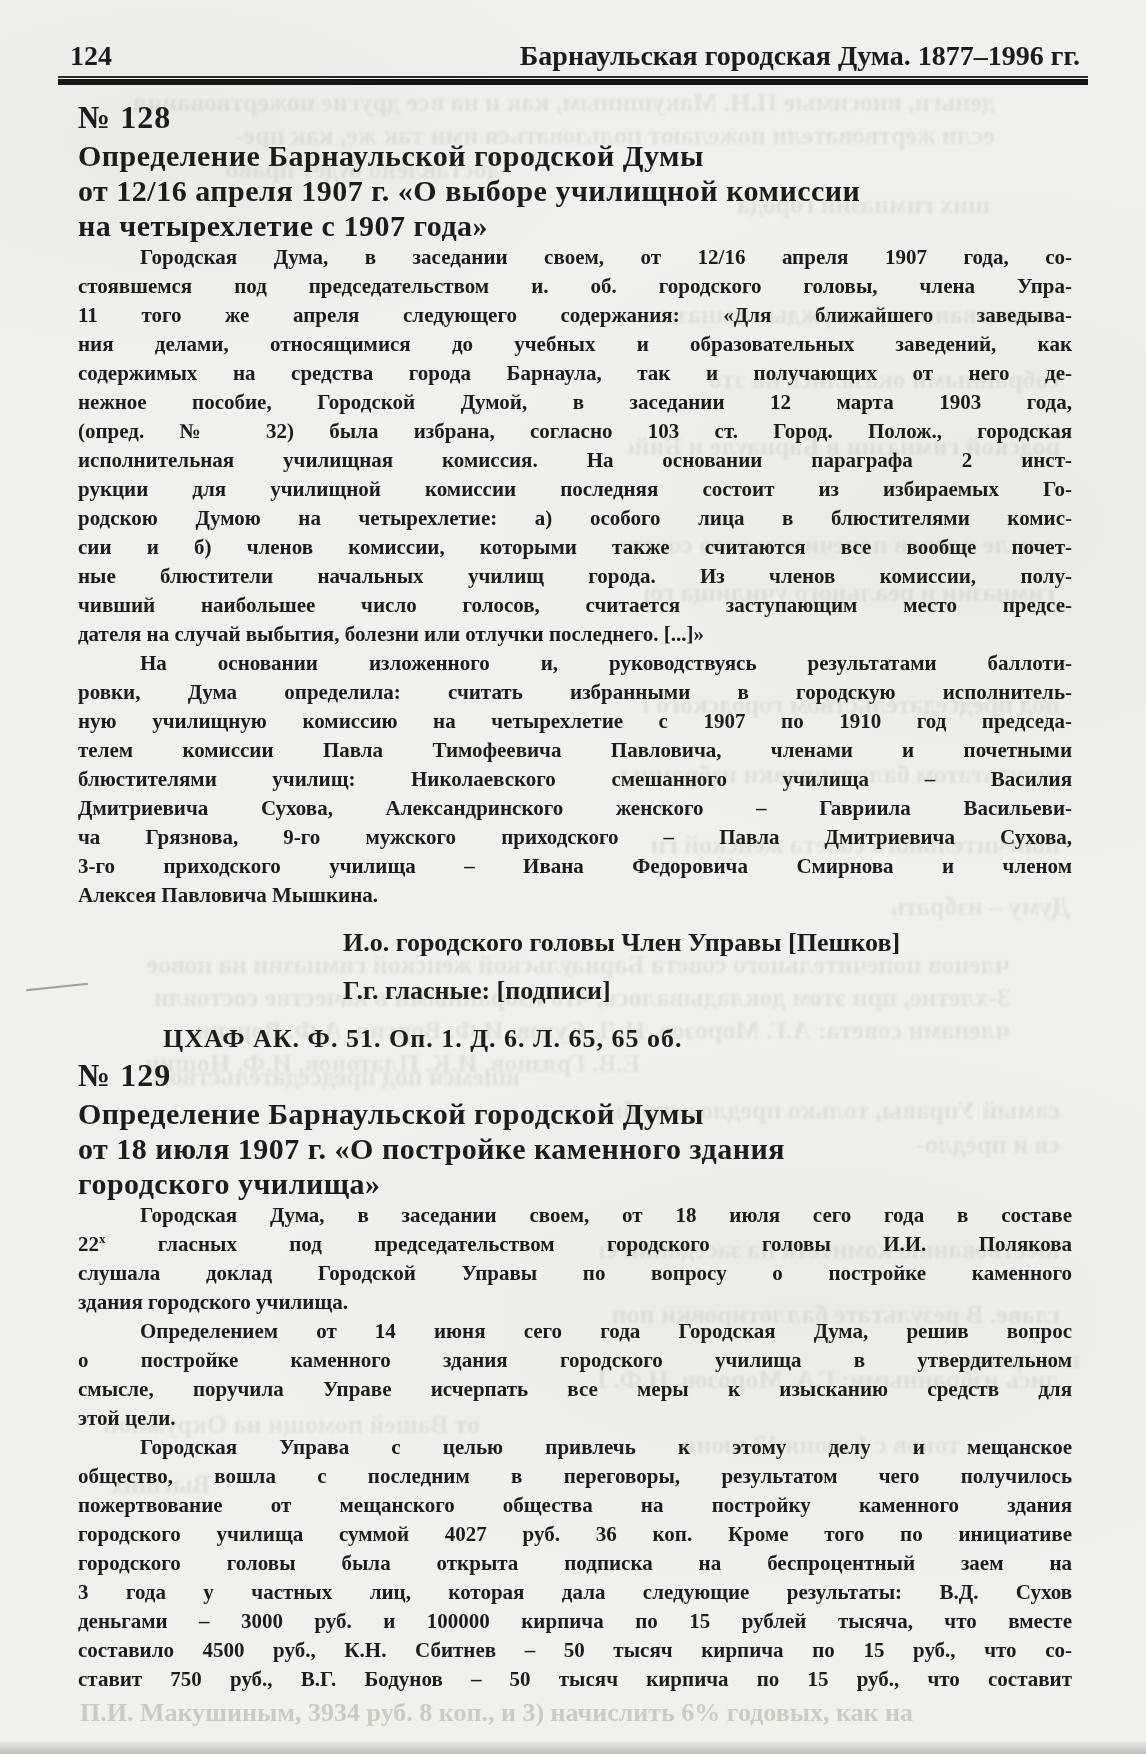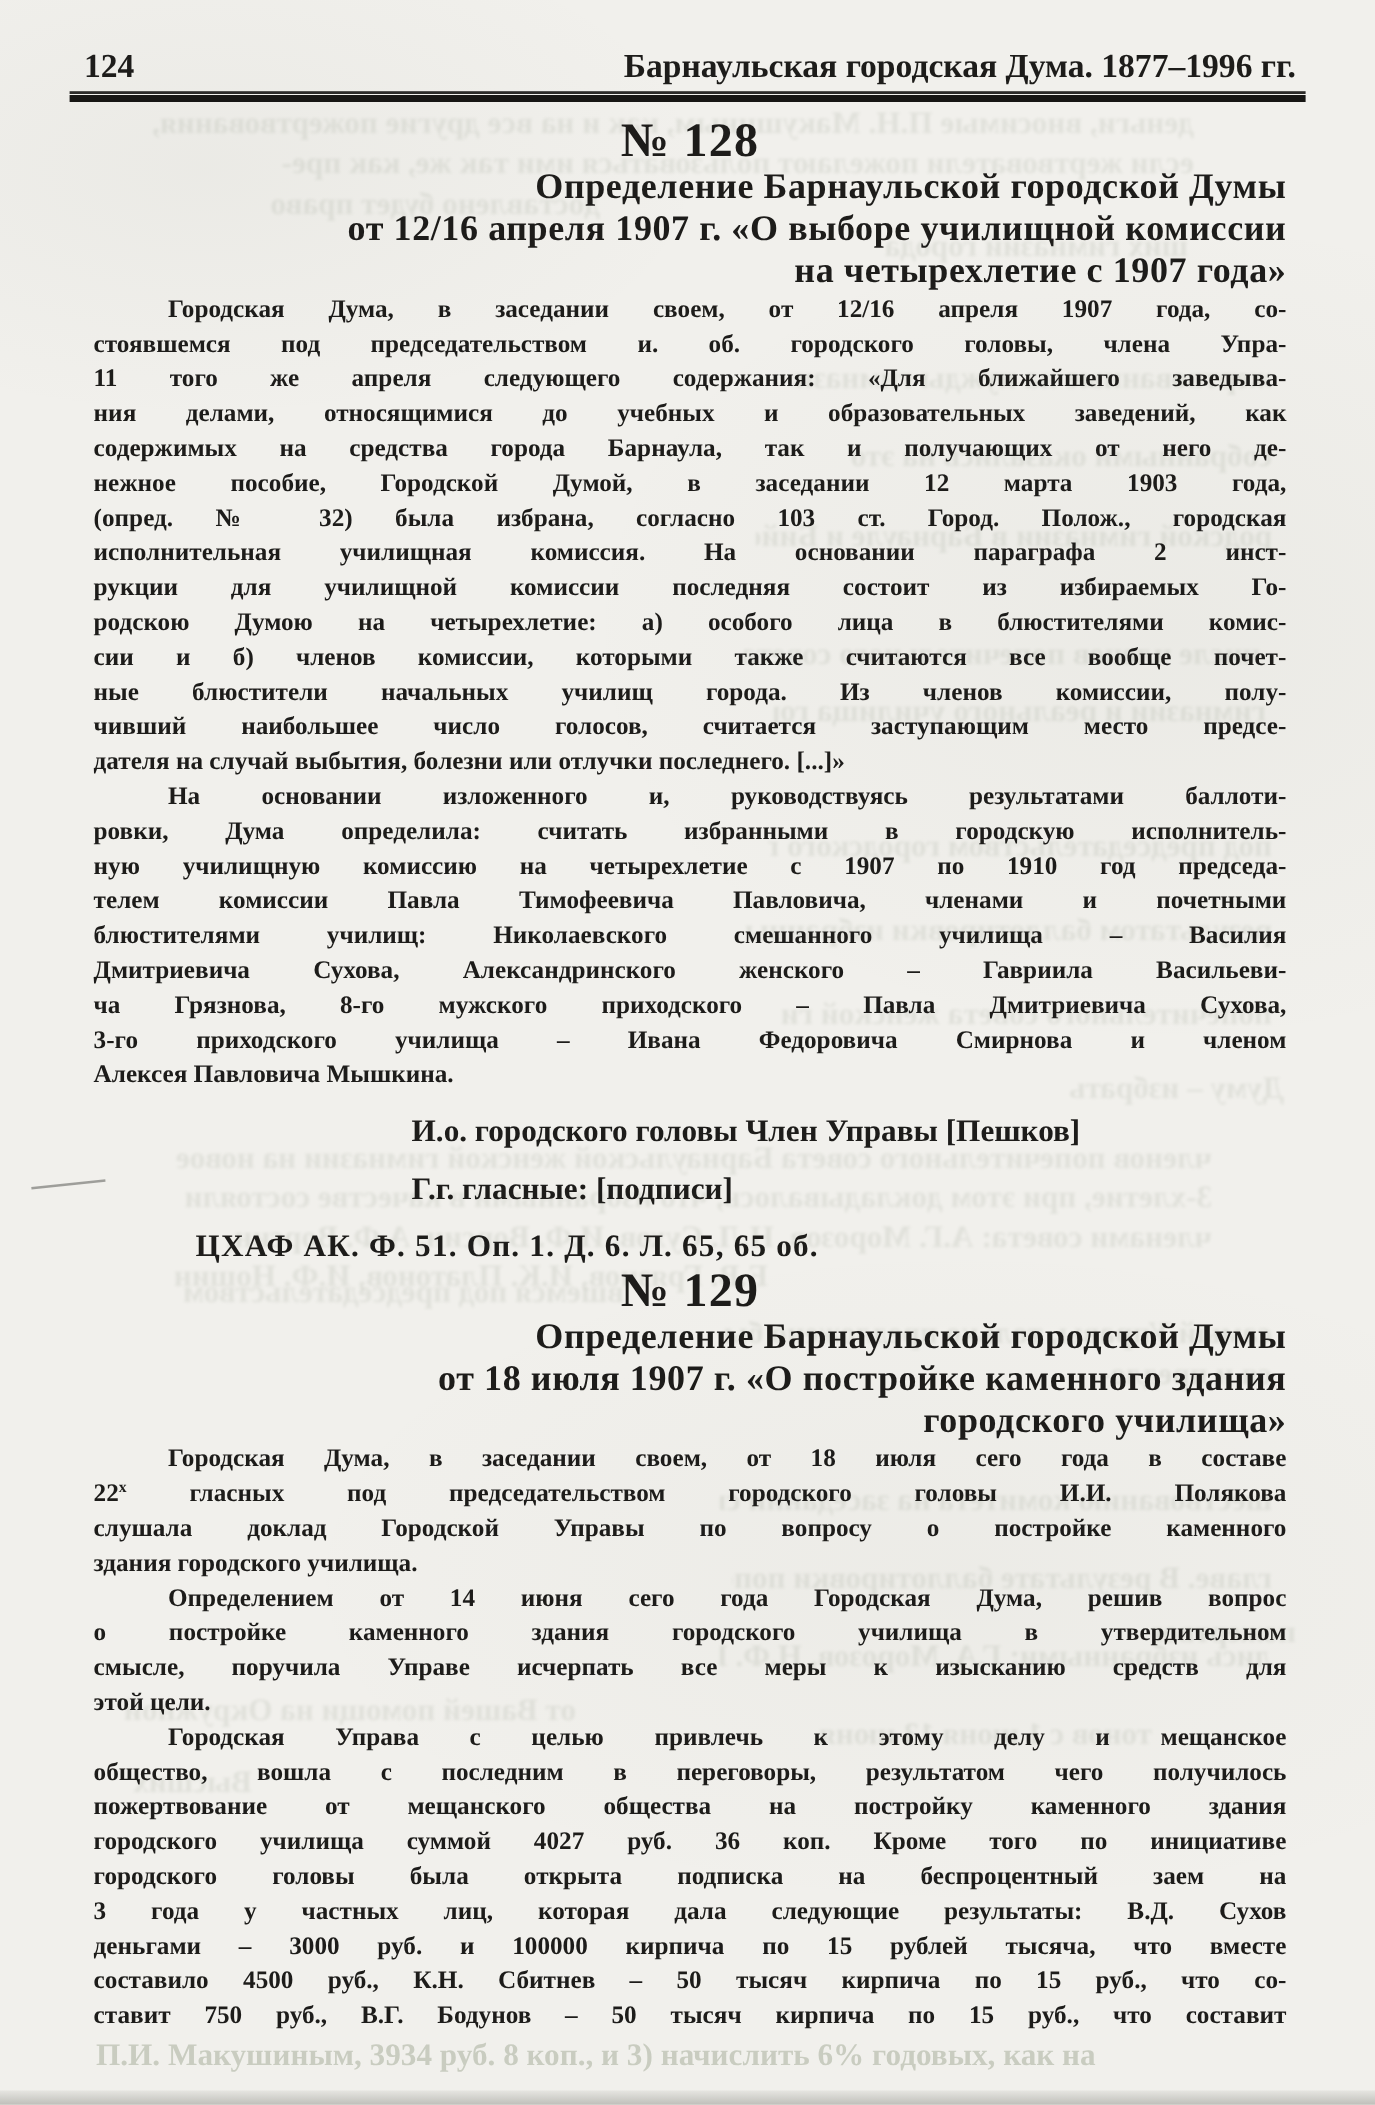--- a/index.html
+++ b/index.html
@@ -38,24 +38,24 @@
     display:flex;justify-content:space-between;align-items:baseline;
     font-weight:bold;font-size:28px;
   }
   .header-rule{
     position:absolute;left:58px;right:58px;top:76px;height:9px;
     background:linear-gradient(#2c2b29 0 2px, #f1f0ec 2px 3px, #171614 3px 9px);
   }
   
   .content{position:absolute;left:78px;right:74px;top:0;padding-top:96px;}
   .doc-number{
-    text-align:center;font-weight:bold;font-size:40px;line-height:42px;
+    font-weight:bold;font-size:32px;line-height:42px;
     letter-spacing:1px;
   }
-  .doc-title{text-align:right;font-weight:bold;}
+  .doc-title{text-align:left;font-weight:bold;}
   .doc-title .title-line{font-size:30px;line-height:35px;letter-spacing:0.5px;}
   .paragraph{margin:0;}
   .text-line{
     font-size:21px;line-height:29px;font-weight:bold;
     text-align:justify;text-align-last:justify;
     white-space:normal;
   }
   .text-line.no-just{text-align-last:left;}
   .text-line.indent{text-indent:62px;}
   .text-line sup{font-size:0.62em;vertical-align:super;line-height:0;}
@@ -142,21 +142,21 @@
           <div class="text-line">чивший наибольшее число голосов, считается заступающим место предсе-</div>
           <div class="text-line no-just">дателя на случай выбытия, болезни или отлучки последнего. [...]»</div>
         </div>
         <div class="paragraph">
           <div class="text-line indent">На основании изложенного и, руководствуясь результатами баллоти-</div>
           <div class="text-line">ровки, Дума определила: считать избранными в городскую исполнитель-</div>
           <div class="text-line">ную училищную комиссию на четырехлетие с 1907 по 1910 год председа-</div>
           <div class="text-line">телем комиссии Павла Тимофеевича Павловича, членами и почетными</div>
           <div class="text-line">блюстителями училищ: Николаевского смешанного училища – Василия</div>
           <div class="text-line">Дмитриевича Сухова, Александринского женского – Гавриила Васильеви-</div>
-          <div class="text-line">ча Грязнова, 8-го мужского приходского – Павла Дмитриевича Сухова,</div>
+          <div class="text-line">ча Грязнова, 9-го мужского приходского – Павла Дмитриевича Сухова,</div>
           <div class="text-line">3-го приходского училища – Ивана Федоровича Смирнова и членом</div>
           <div class="text-line no-just">Алексея Павловича Мышкина.</div>
         </div>
         <div class="signatures">
           <div class="signature-line">И.о. городского головы Член Управы [Пешков]</div>
           <div class="signature-line">Г.г. гласные: [подписи]</div>
         </div>
         <div class="archive-citation">ЦХАФ АК. Ф. 51. Оп. 1. Д. 6. Л. 65, 65 об.</div>
       </div>
       <div class="doc">

